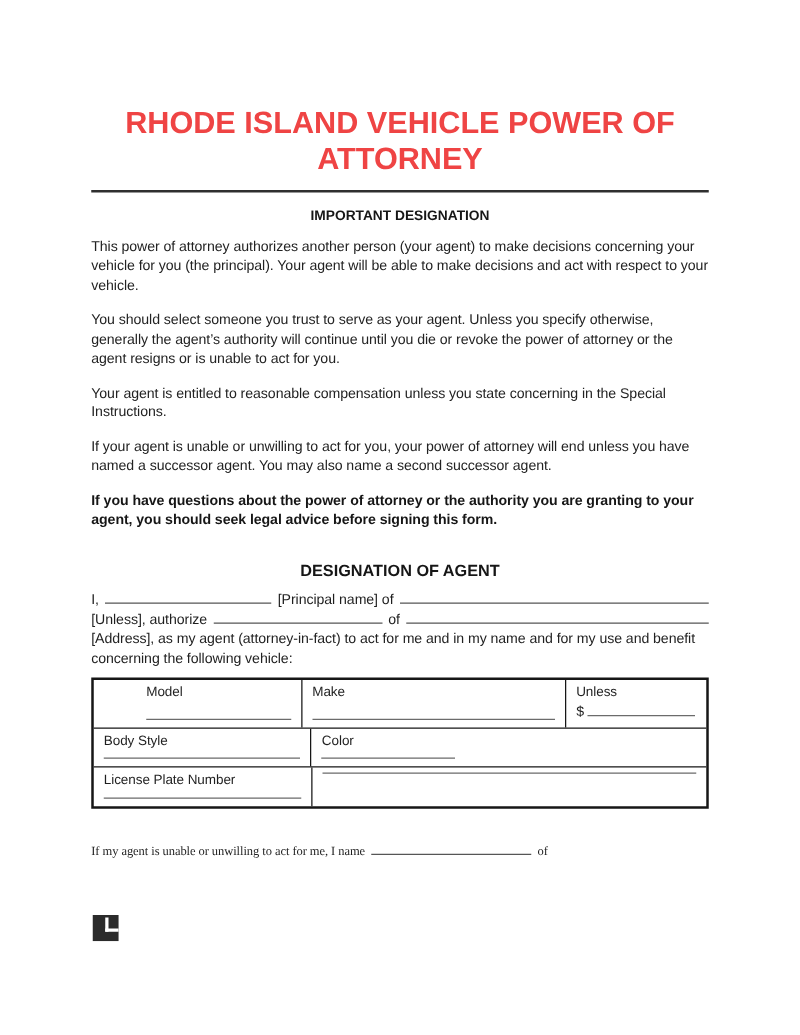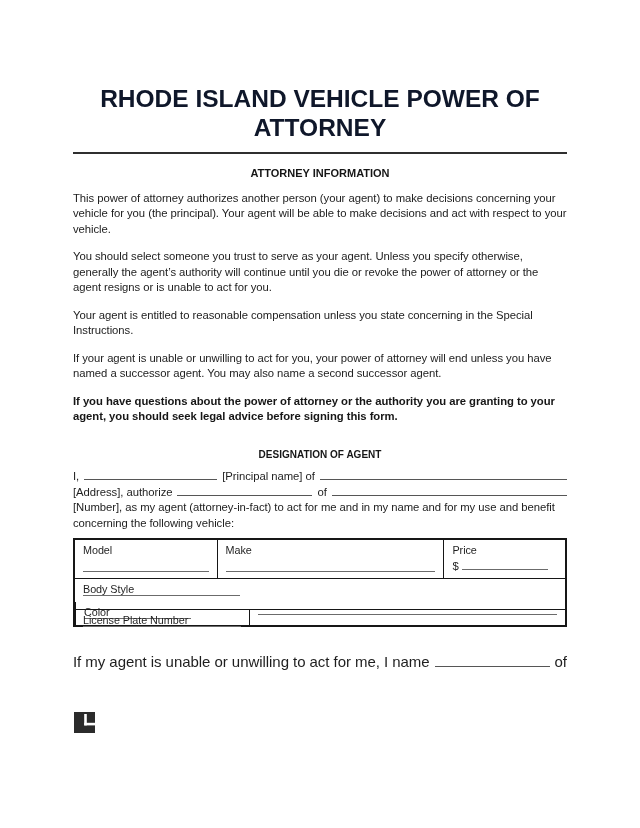--- a/index.html
+++ b/index.html
@@ -5,116 +5,116 @@
   html,body{margin:0;padding:0;}
   body{
     width:640px;height:828px;background:#ffffff;overflow:hidden;
     font-family:"Liberation Sans","DejaVu Sans",sans-serif;
     color:#1e1e1e;-webkit-font-smoothing:antialiased;
   }
   .page{padding:84px 73px 0 73px;box-sizing:border-box;width:640px;height:828px;}
 
   .title{
     font-size:24.5px;font-weight:bold;text-align:center;line-height:1.2;
-    color:#0f172a;letter-spacing:0;margin:0;
+    color:#ef4444;letter-spacing:0;margin:0;
   }
   .rule{border:0;border-top:2px solid #2f2f2f;margin:9px 0 0 0;}
 
   .subhead{
     font-size:11px;font-weight:bold;text-align:center;margin-top:13px;color:#161616;
   }
   .para{
     font-size:11.3px;line-height:15.5px;margin:12px 0 0 0;color:#222;
     letter-spacing:-0.05px;
   }
   .para.first{}
   .para.bold{font-weight:bold;color:#161616;}
 
   .sec2head{
-    font-size:10px;font-weight:bold;text-align:center;margin-top:24px;color:#161616;
+    font-size:13px;font-weight:bold;text-align:center;margin-top:24px;color:#161616;
   }
 
   .fillblock{margin-top:9px;font-size:11.3px;line-height:15.8px;letter-spacing:-0.05px;}
   .fline{display:flex;align-items:baseline;}
   .fline .t{white-space:pre;}
   .bk{border-bottom:1px solid #565656;height:0;margin:0 5px -3px 5px;}
   .bk.grow{flex:1;margin-right:0;}
   .bk.w133{width:133px;}
   .bk.w135{width:135px;}
   .bk.w128{width:128px;}
   .bk.w231{width:231px;margin-left:0;}
   .fillbody{margin:0;}
 
   .vtable{margin-top:7px;border:2px solid #161616;}
   .vrow{display:flex;box-sizing:border-box;}
   .vrow + .vrow{border-top:1px solid #161616;}
-  .r1{height:38px;}
-  .r2{height:31px;flex-direction:column;}
-  .r3{height:16px;}
+  .r1{height:38px;padding-left:34px;}
+  .r2{height:31px;}
+  .r3{height:32px;}
   .vcell{
     box-sizing:border-box;display:flex;flex-direction:column;
     justify-content:space-between;padding:4px 8px 6px 8px;
   }
   .vcell + .vcell{border-left:1px solid #161616;}
   .lbl{font-size:10.8px;color:#1f1f1f;letter-spacing:-0.05px;}
   .cul{border-bottom:1px solid #6b6b6b;height:0;width:100%;}
   .pr{display:flex;align-items:baseline;}
   .pr .dollar{font-size:11.3px;}
   .pr .cul{width:86px;flex:0 0 86px;margin:0 0 -2px 3px;}
 
-  .successor{margin-top:27px;font-size:15px;line-height:16px;letter-spacing:-0.05px;}
+  .successor{margin-top:27px;font-size:10px;line-height:16px;letter-spacing:-0.05px;font-family:Liberation Serif, serif;}
 
   .logo{margin-top:42px;margin-left:1px;width:21px;height:21px;}
 </style>
 </head>
 <body>
 
 <div class="page">
 
   <h1 class="title">RHODE ISLAND VEHICLE POWER OF ATTORNEY</h1>
   <hr class="rule">
 
-  <div class="subhead">ATTORNEY INFORMATION</div>
+  <div class="subhead">IMPORTANT DESIGNATION</div>
 
   <p class="para first">This power of attorney authorizes another person (your agent) to make decisions concerning your vehicle for you (the principal). Your agent will be able to make decisions and act with respect to your vehicle.</p>
   <p class="para">You should select someone you trust to serve as your agent. Unless you specify otherwise, generally the agent’s authority will continue until you die or revoke the power of attorney or the agent resigns or is unable to act for you.</p>
   <p class="para">Your agent is entitled to reasonable compensation unless you state concerning in the Special Instructions.</p>
   <p class="para">If your agent is unable or unwilling to act for you, your power of attorney will end unless you have named a successor agent. You may also name a second successor agent.</p>
   <p class="para bold">If you have questions about the power of attorney or the authority you are granting to your agent, you should seek legal advice before signing this form.</p>
 
   <div class="sec2head">DESIGNATION OF AGENT</div>
 
   <div class="fillblock">
     <div class="fline">
       <span class="t">I,</span>
       <span class="bk w133"></span>
       <span class="t">[Principal name] of</span>
       <span class="bk grow"></span>
     </div>
     <div class="fline">
-      <span class="t">[Address], authorize</span>
+      <span class="t">[Unless], authorize</span>
       <span class="bk w135"></span>
       <span class="t">of</span>
       <span class="bk grow"></span>
     </div>
-    <p class="para fillbody" style="margin-top:0">[Number], as my agent (attorney-in-fact) to act for me and in my name and for my use and benefit concerning the following vehicle:</p>
+    <p class="para fillbody" style="margin-top:0">[Address], as my agent (attorney-in-fact) to act for me and in my name and for my use and benefit concerning the following vehicle:</p>
   </div>
 
   <div class="vtable">
     <div class="vrow r1">
       <div class="vcell" style="width:28.9%">
         <span class="lbl">Model</span>
         <span class="cul"></span>
       </div>
       <div class="vcell" style="width:46.3%">
         <span class="lbl">Make</span>
         <span class="cul"></span>
       </div>
       <div class="vcell" style="width:24.8%">
-        <span class="lbl">Price</span>
+        <span class="lbl">Unless</span>
         <span class="pr">
           <span class="dollar">$</span>
           <span class="cul"></span>
         </span>
       </div>
     </div>
     <div class="vrow r2">
       <div class="vcell" style="width:35.4%">
         <span class="lbl">Body Style</span>
         <span class="cul"></span>

